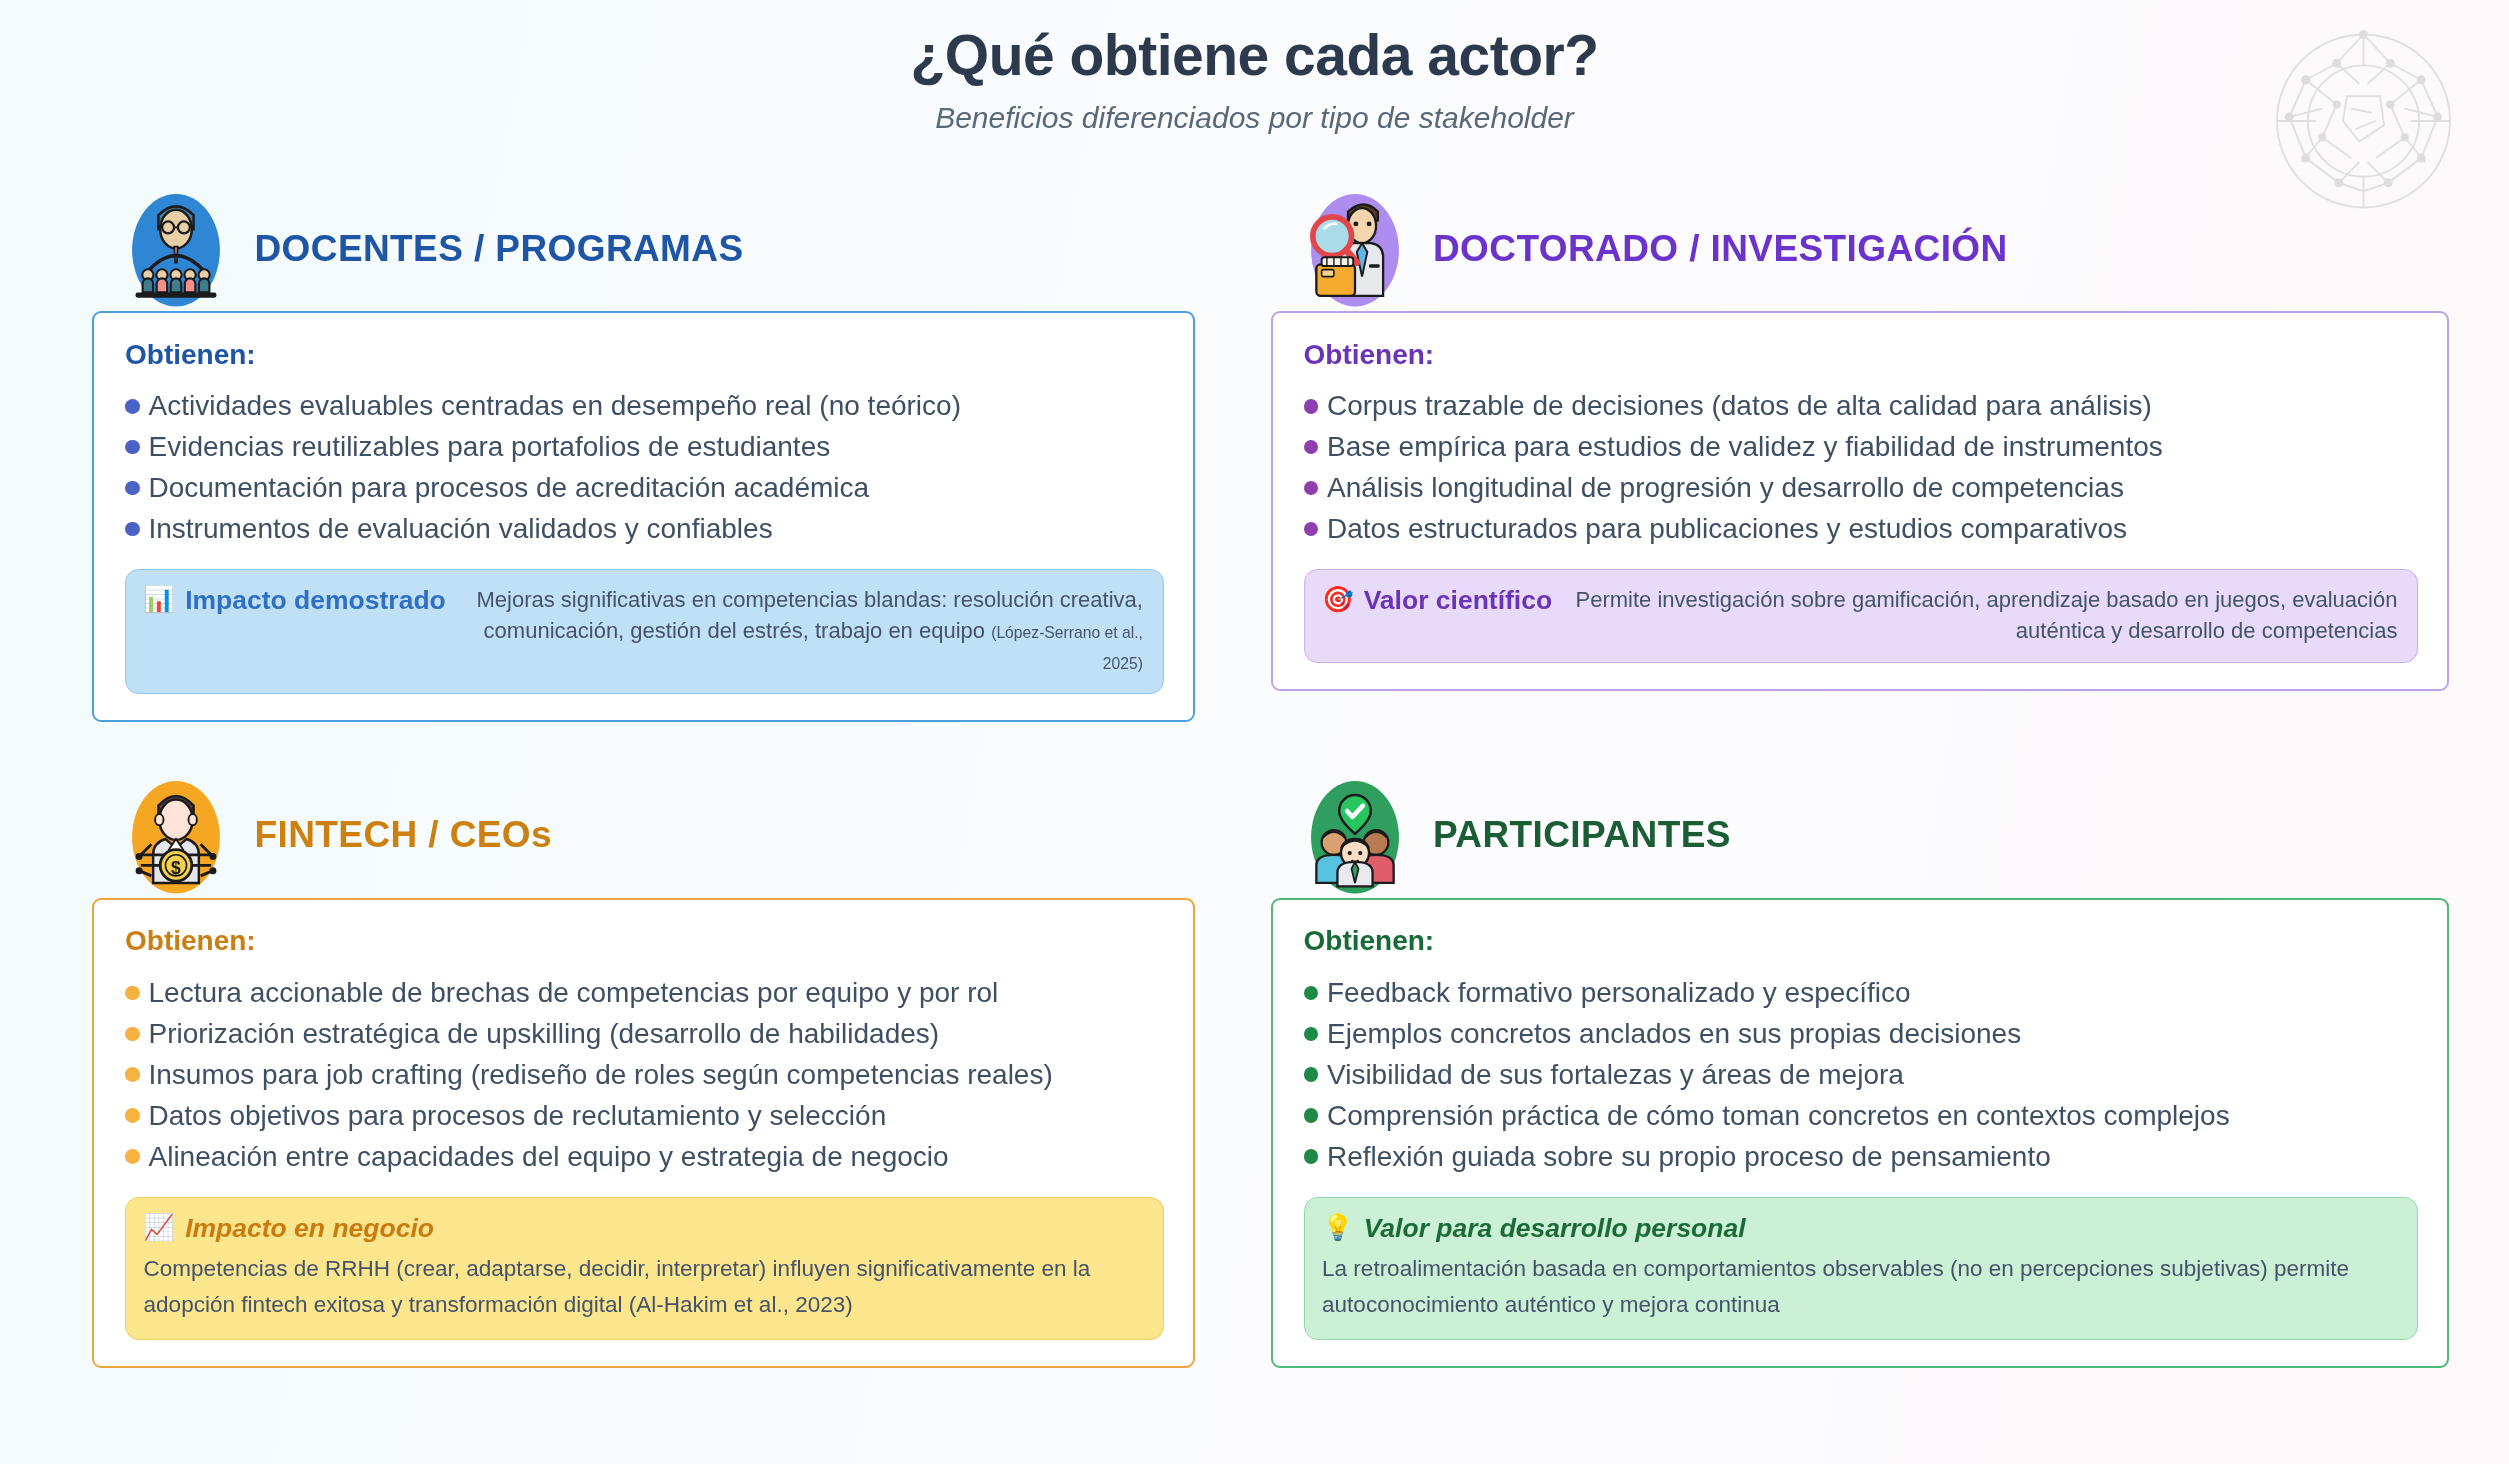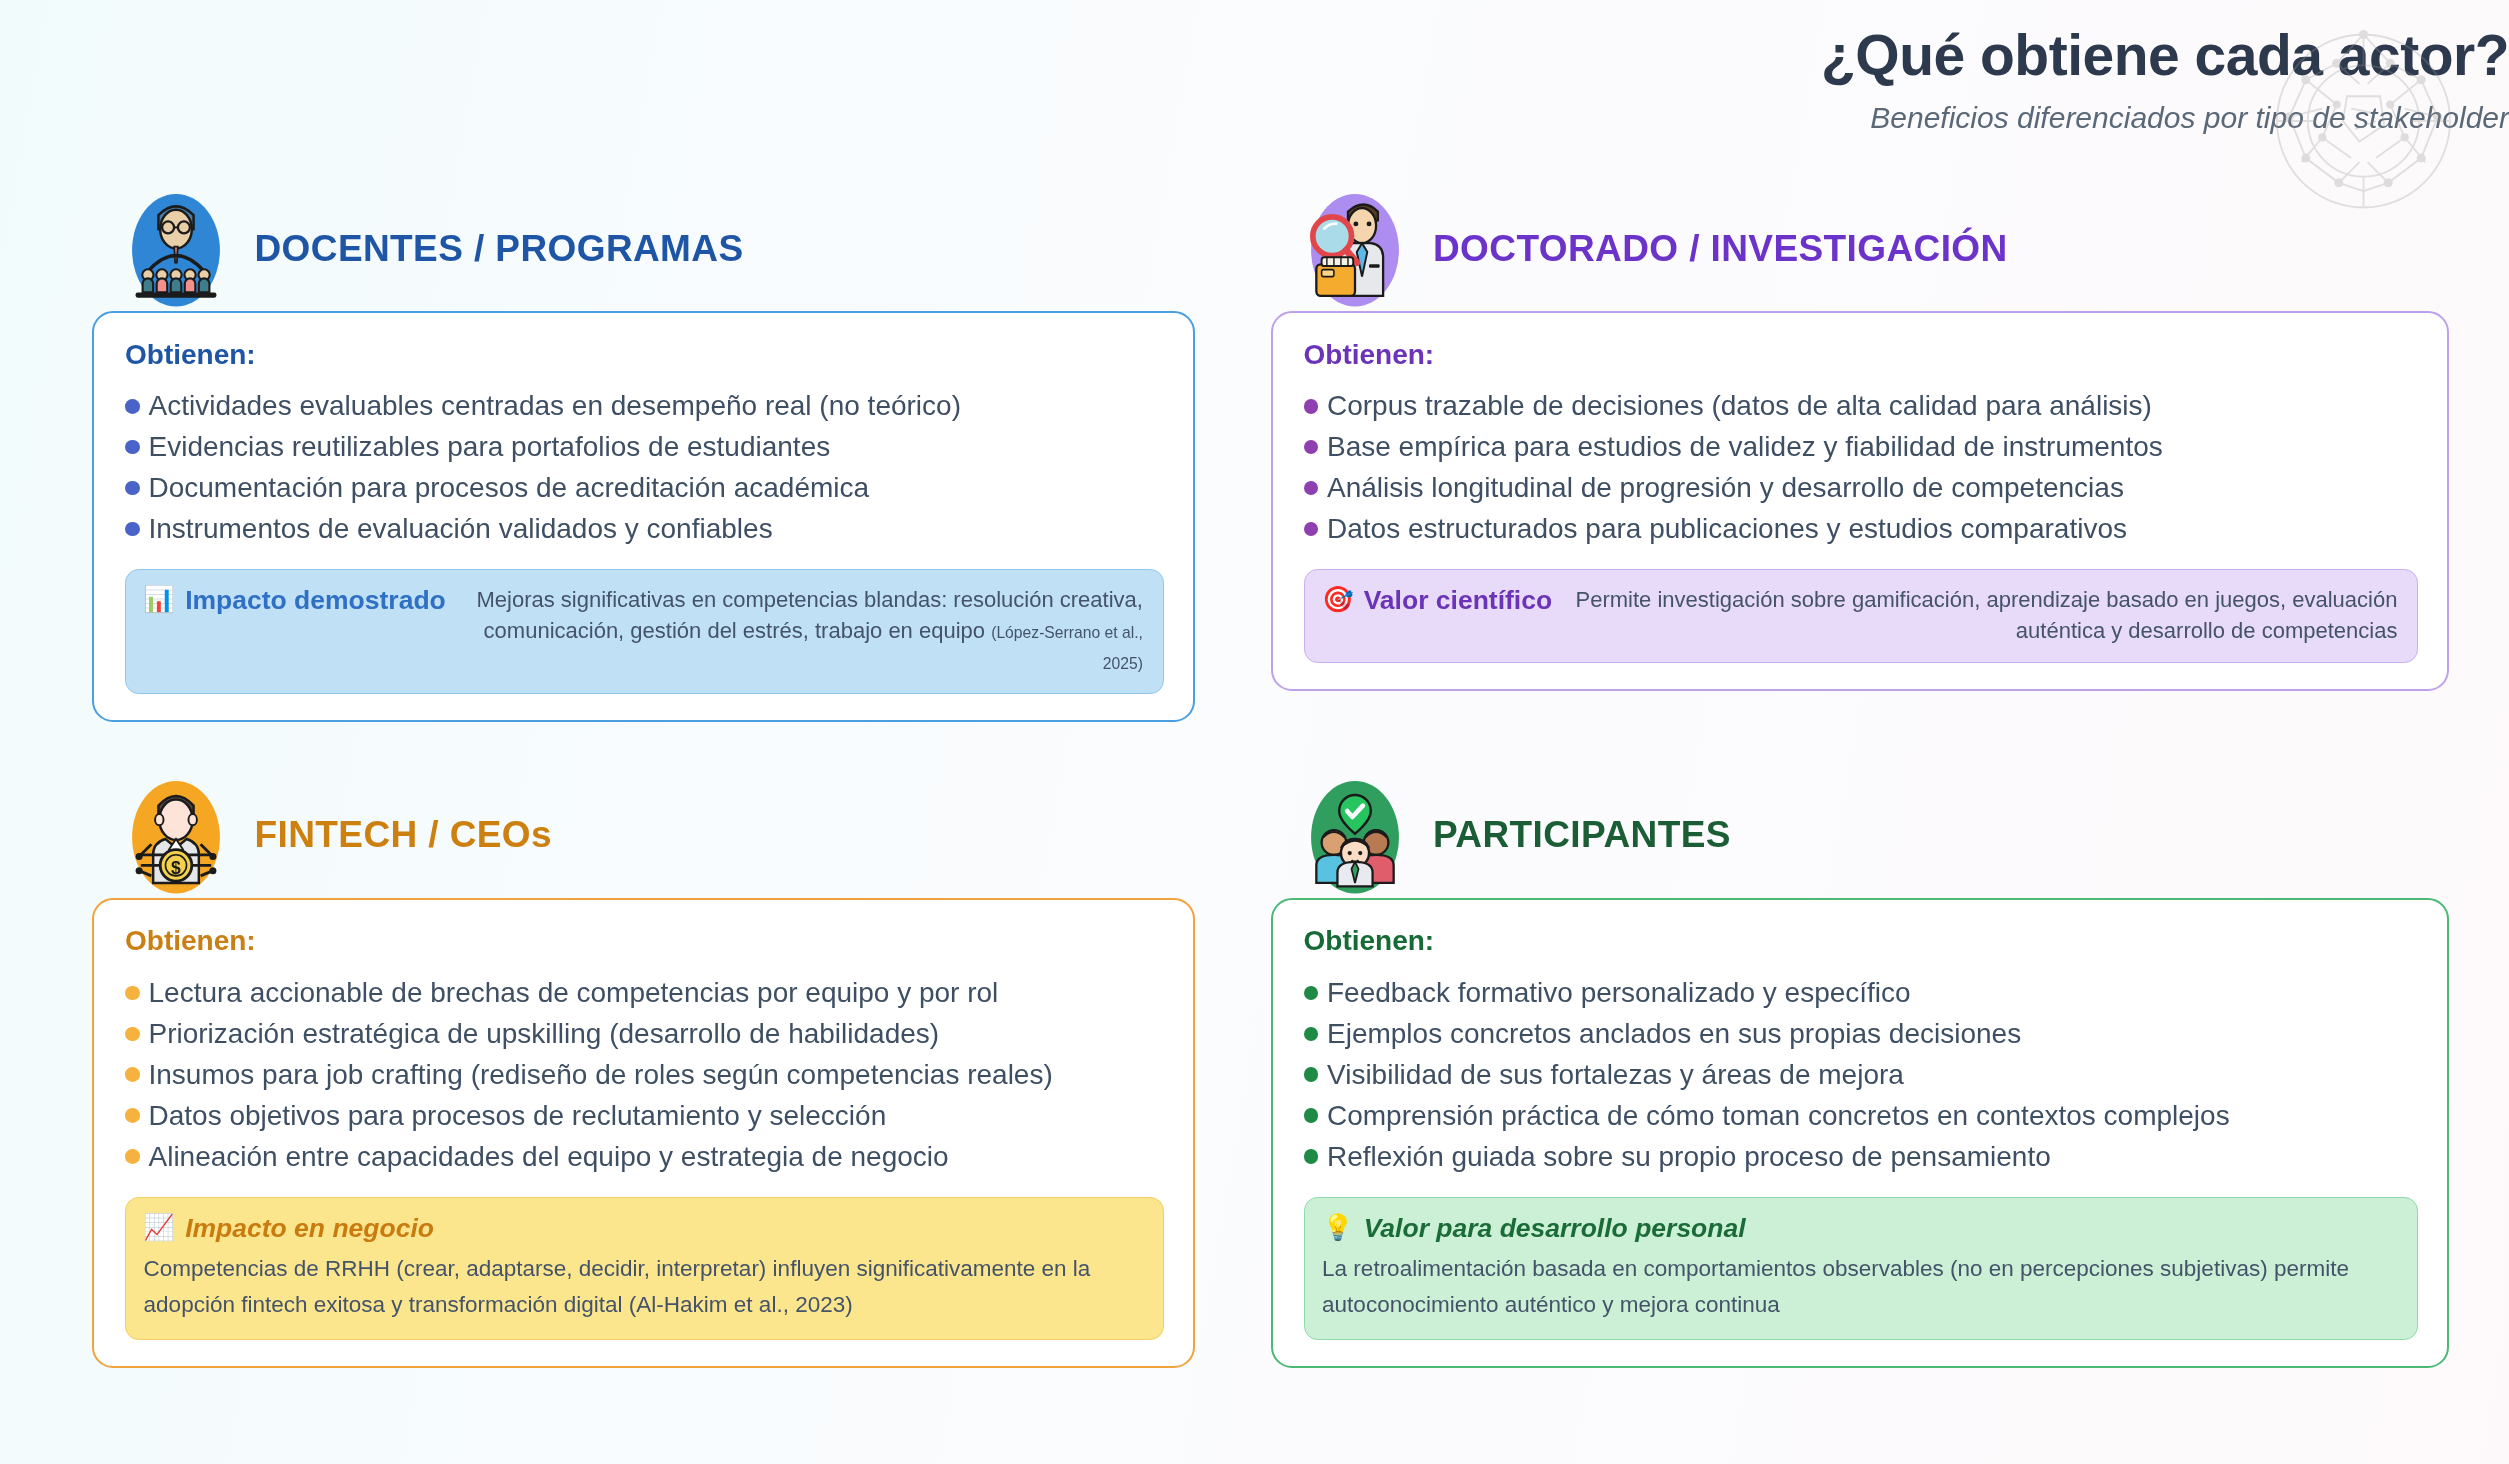--- a/index.html
+++ b/index.html
@@ -16,21 +16,21 @@
     position: absolute;
     top: 17.6px;
     right: 23.5px;
     width: 245px;
     height: 206px;
     opacity: 0.30;
     pointer-events: none;
   }
 
   
-  .header { text-align: right; padding-top: 21.6px; }
+  .header { text-align: center; padding-top: 21.6px; }
   .title {
     font-size: 57px;
     font-weight: bold;
     color: #2d3a4e;
     letter-spacing: -0.5px;
   }
   .subtitle {
     font-size: 30px;
     font-style: italic;
     color: #5a6878;
@@ -66,21 +66,21 @@
     position: relative;
   }
   .sec-title {
     font-size: 37px;
     font-weight: bold;
     letter-spacing: 0.4px;
   }
 
   
   .card {
-    border-radius: 21px;
+    border-radius: 9px;
     border: 2.9px solid #ccc;
     background: #ffffff;
     padding: 25.5px 29px 25.5px 31px;
   }
   .card .obt {
     font-size: 28px;
     font-weight: bold;
     margin-bottom: 15.7px;
   }
   ul.bullets { list-style: none; }

